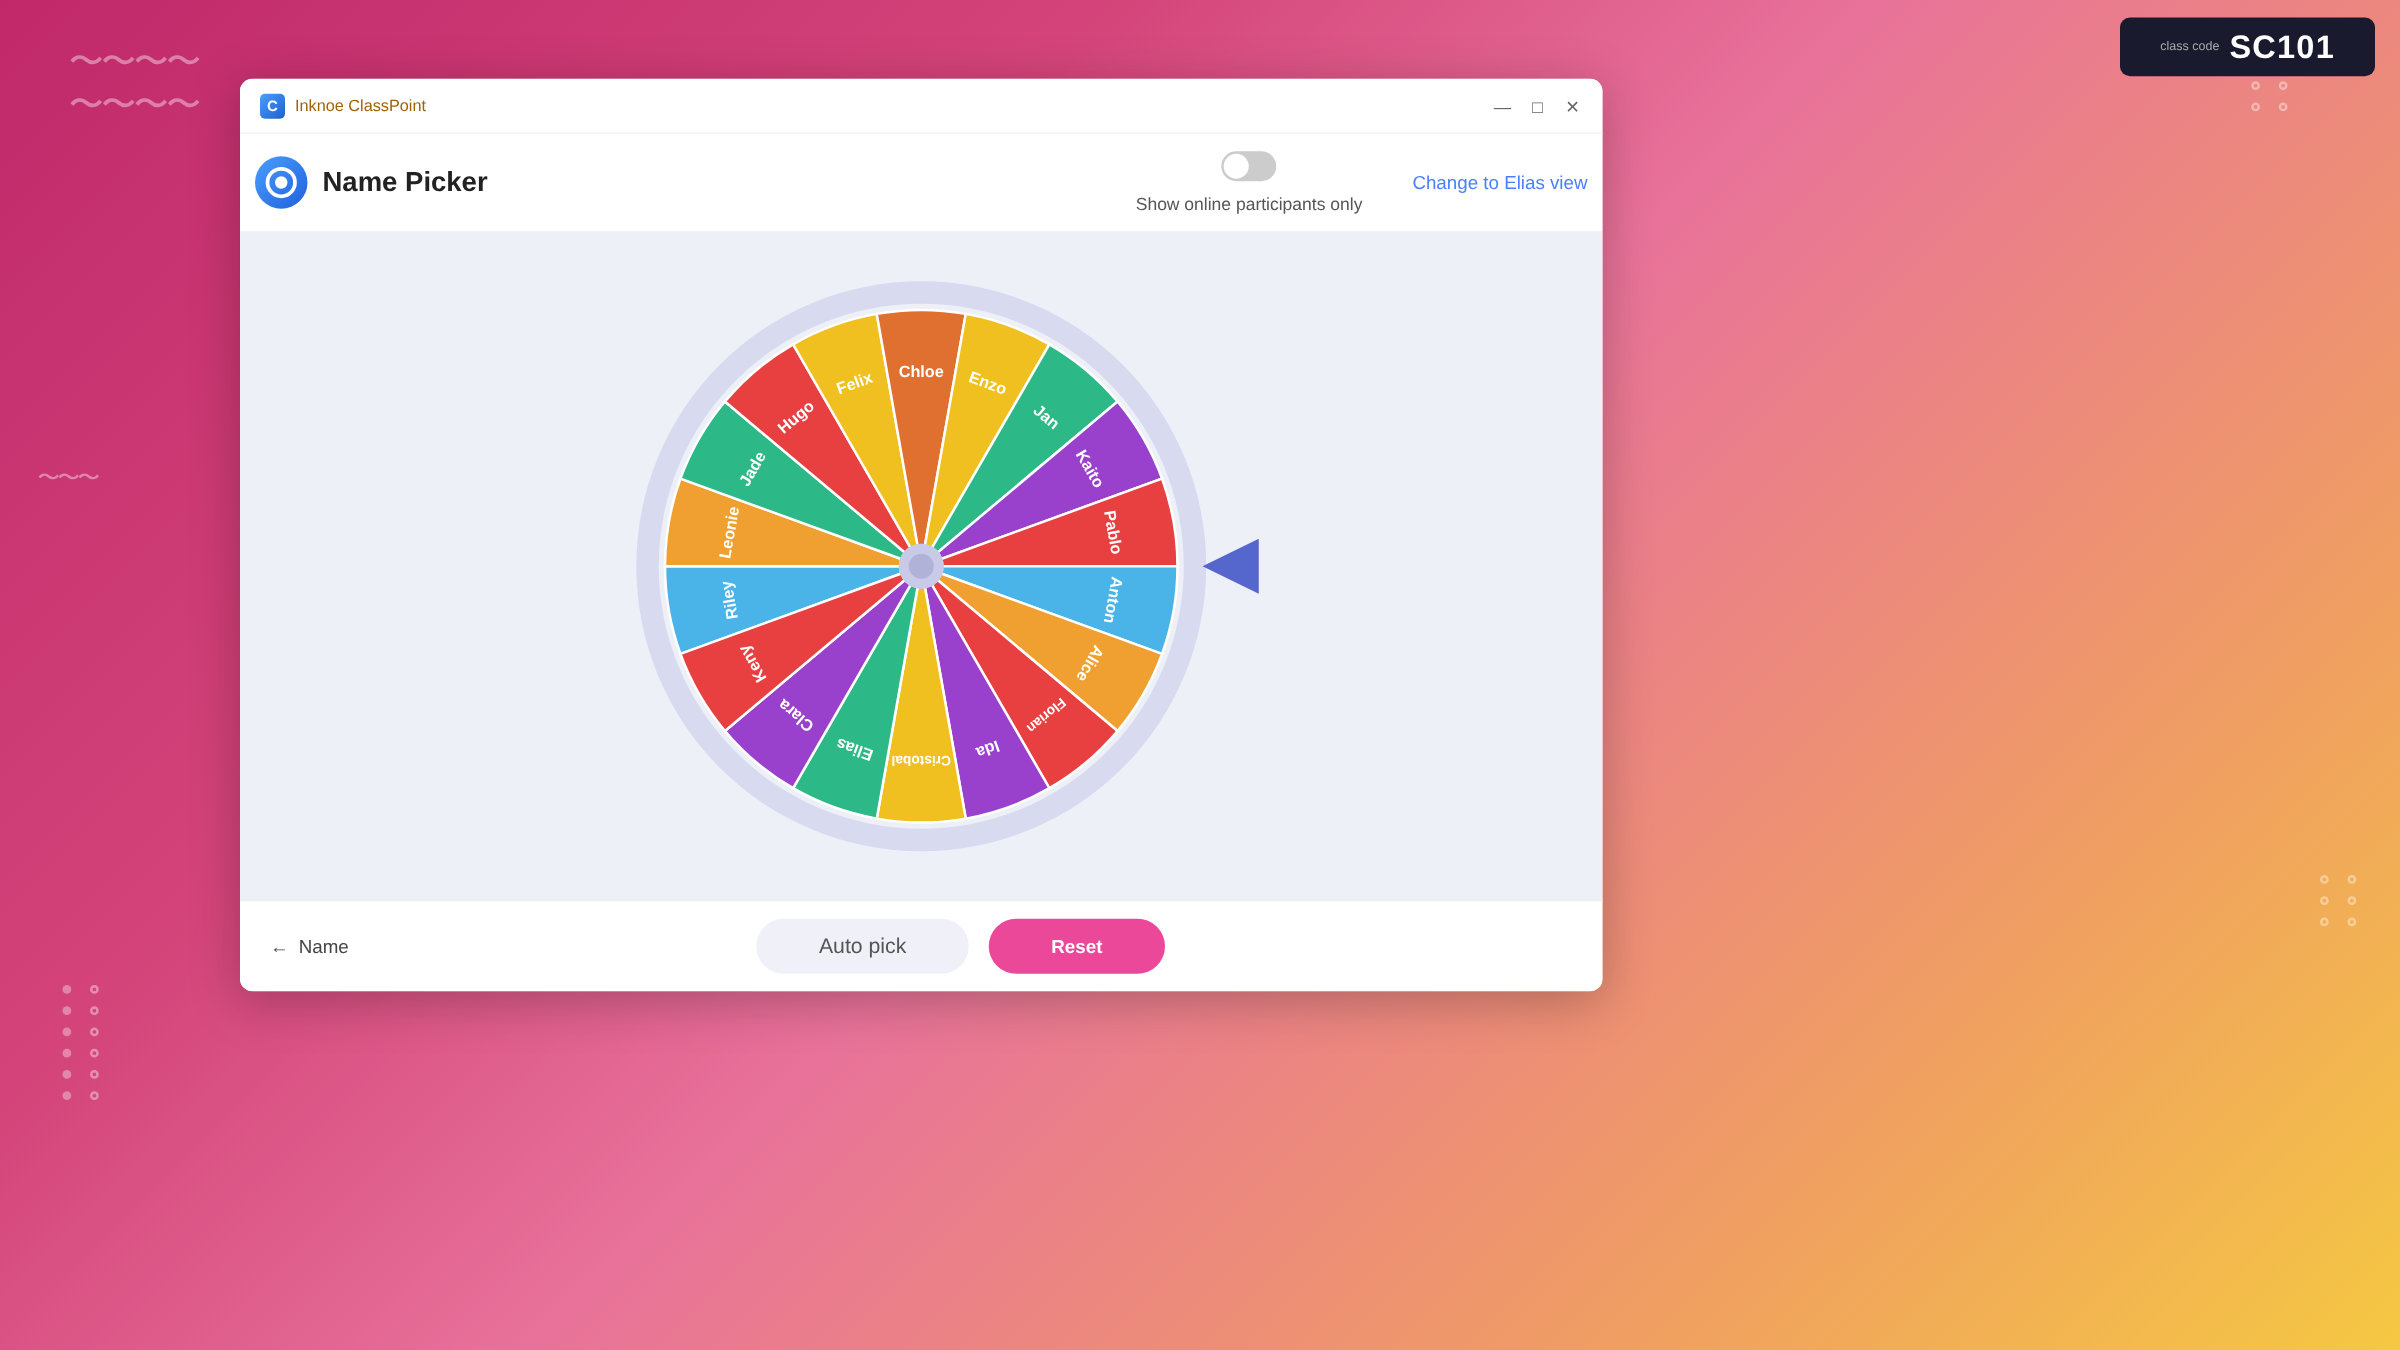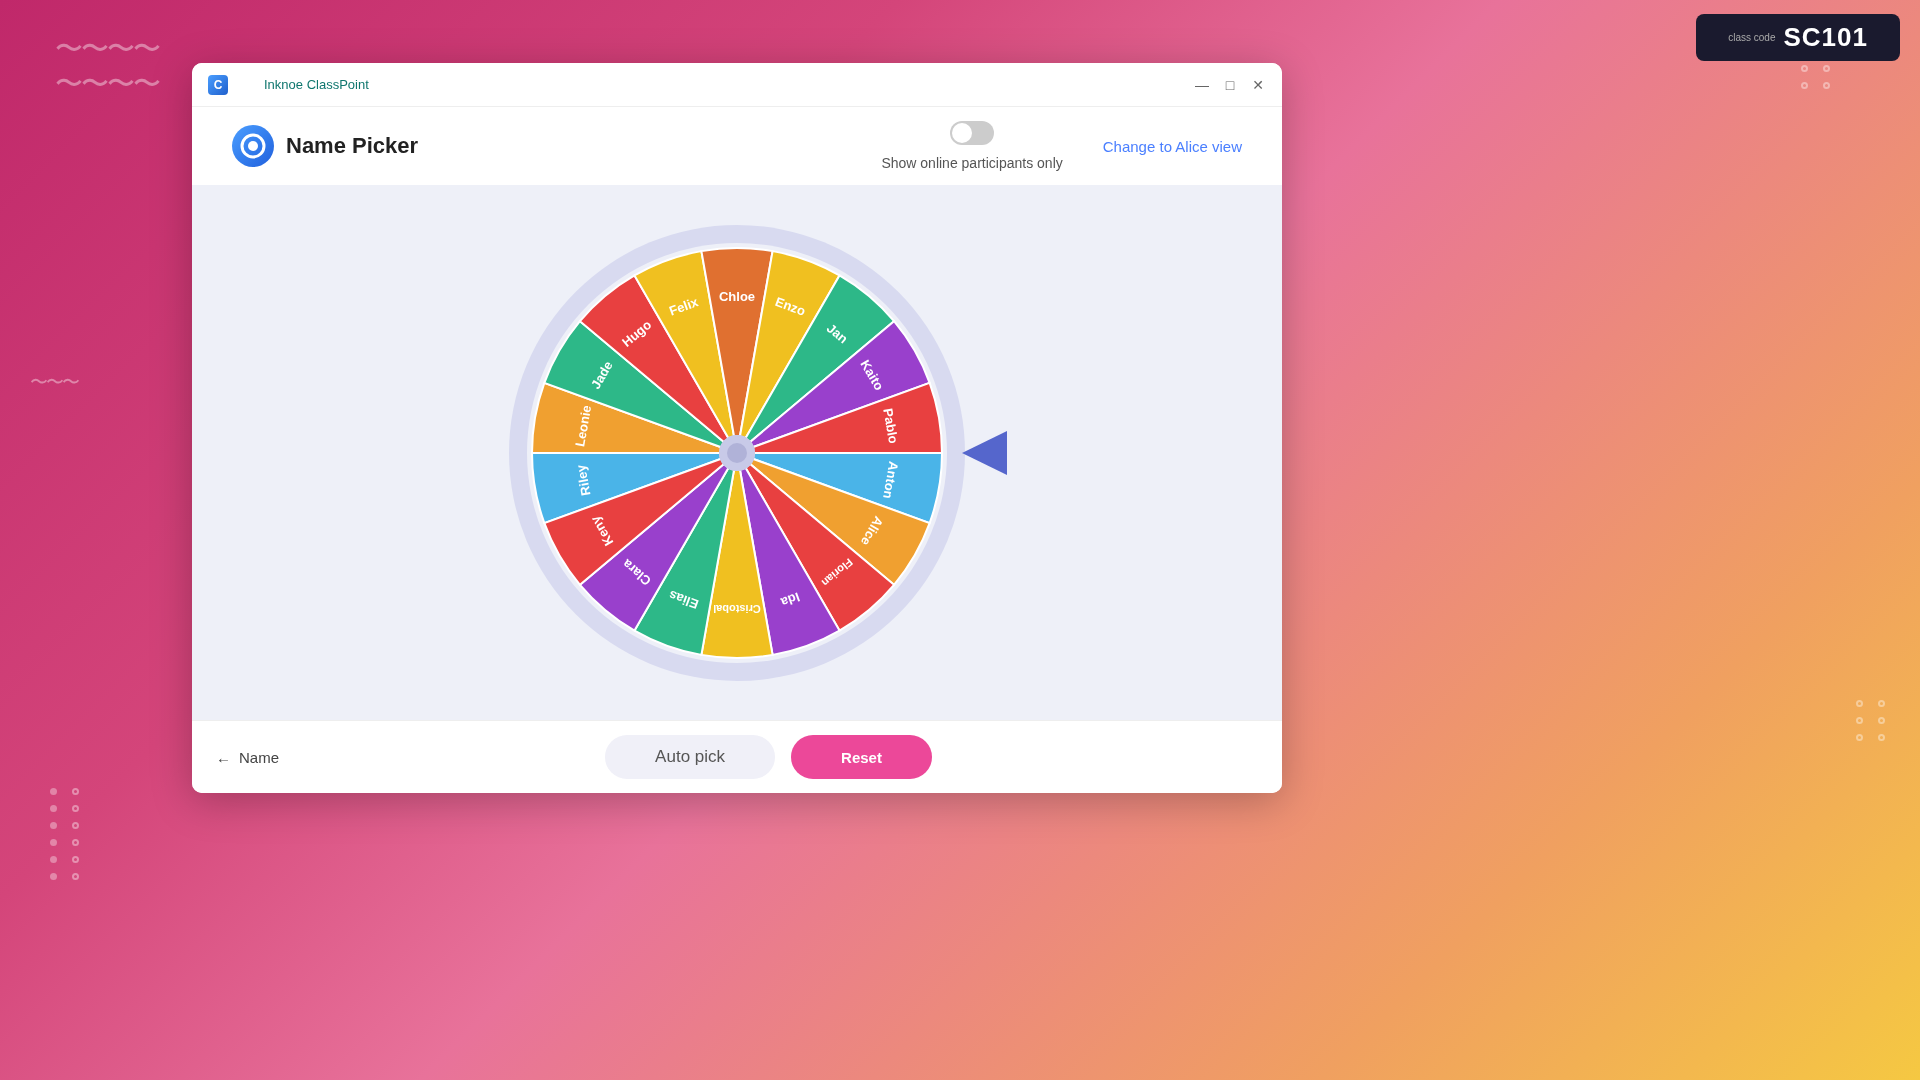--- a/index.html
+++ b/index.html
@@ -87,40 +87,39 @@
     .title-bar-icon {
       width: 20px; height: 20px;
       background: linear-gradient(135deg, #4a9eff, #2060cc);
       border-radius: 4px;
       margin-right: 8px;
       display: flex; align-items: center; justify-content: center;
       color: white; font-size: 12px; font-weight: bold;
     }
     .title-bar-text {
       font-size: 13px;
-      color: #0f766e;
+      color: #a16207;
       flex: 1;
-      margin-left: 28px;
     }
     .title-bar-controls {
       display: flex; gap: 12px;
     }
     .title-btn {
       width: 16px; height: 16px;
       display: flex; align-items: center; justify-content: center;
       cursor: pointer;
       color: #666;
       font-size: 14px;
     }
 
     
     .window-header {
       display: flex;
       align-items: center;
-      padding: 14px 40px;
+      padding: 14px 12px;
       background: #fff;
       flex-shrink: 0;
     }
     .logo-circle {
       width: 42px; height: 42px;
       background: linear-gradient(135deg, #4a9eff, #2060dd);
       border-radius: 50%;
       margin-right: 12px;
       display: flex; align-items: center; justify-content: center;
       color: white; font-size: 20px; font-weight: bold;
@@ -307,21 +306,21 @@
       <svg width="26" height="26" viewBox="0 0 26 26">
         <circle cx="13" cy="13" r="11" fill="none" stroke="white" stroke-width="3"></circle>
         <circle cx="13" cy="13" r="5" fill="white"></circle>
       </svg>
     </div>
     <span class="name-picker-title">Name Picker</span>
     <div class="toggle-area">
       <div class="toggle-switch"></div>
       <span class="toggle-label">Show online participants only</span>
     </div>
-    <a class="change-view-btn">Change to Alice view</a>
+    <a class="change-view-btn">Change to Elias view</a>
   </div>
 
   <div class="wheel-container">
     <div class="wheel-wrapper">
       <svg class="wheel-svg" viewBox="0 0 480 480">
 
         <circle cx="240" cy="240" r="228" fill="#d8daf0"></circle>
         <circle cx="240" cy="240" r="210" fill="#eef0f8"></circle>
 
         <g id="wheel-segments">

